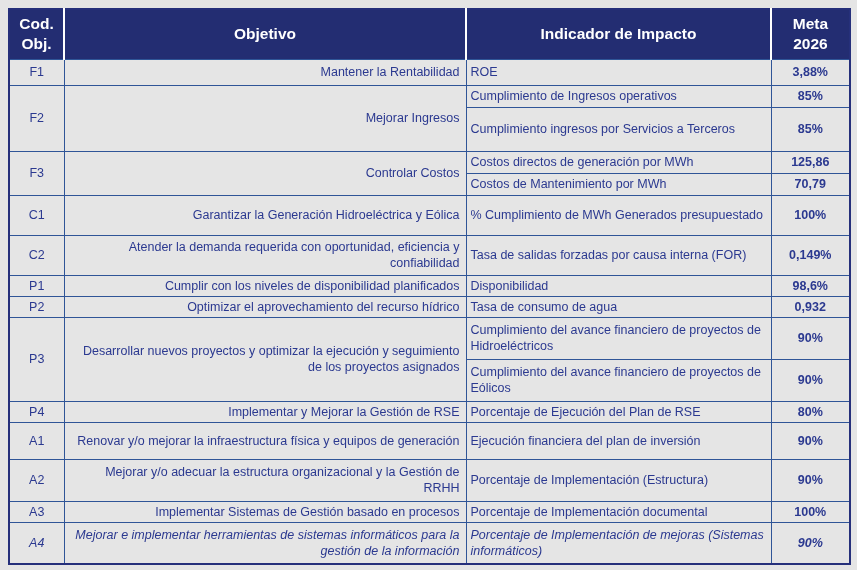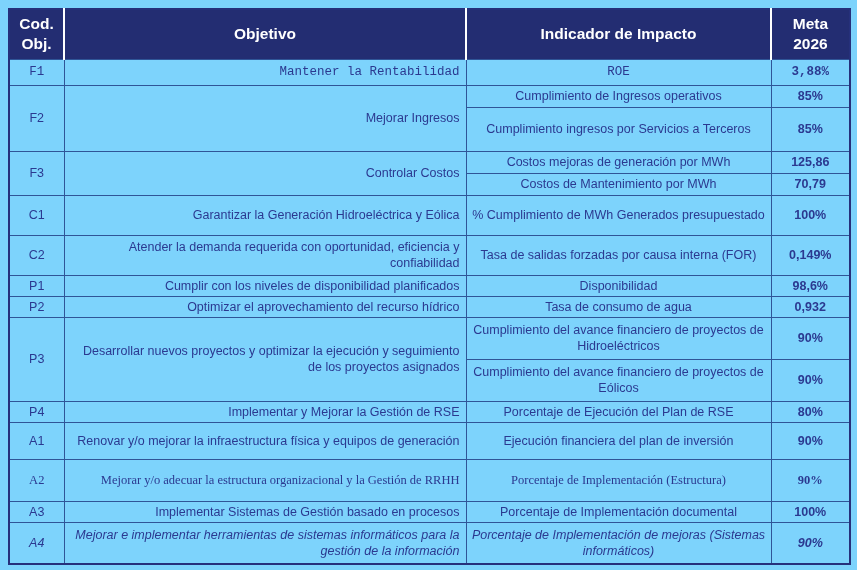--- a/index.html
+++ b/index.html
@@ -6,21 +6,21 @@
     margin: 0;
     padding: 0;
     background: #ffffff;
     font-family: "Liberation Sans", sans-serif;
   }
   .page {
     width: 857px;
     height: 570px;
     box-sizing: border-box;
     padding: 8px;
-    background: #7dd3fc;
+    background: #e5e5e5;
   }
   table.kpi {
     border-collapse: collapse;
     table-layout: fixed;
     width: 841px;
     border: 2px solid #26307B;
   }
   col.c-code { width: 55px; }
   col.c-obj  { width: 402px; }
   col.c-ind  { width: 305px; }
@@ -44,21 +44,21 @@
     text-align: center;
     border: none;
     border-left: 2px solid #ffffff;
     border-bottom: 1.5px solid #2F5597;
     padding: 4px 2px;
   }
   thead th:first-child { border-left: none; }
 
   td.code { text-align: center; }
   td.obj  { text-align: right; padding-left: 7px; padding-right: 6px; }
-  td.ind  { text-align: center; }
+  td.ind  { text-align: left; }
   td.meta { text-align: center; font-weight: bold; }
 </style>
 </head>
 <body>
 
 <div class="page">
   <table class="kpi">
     <colgroup>
       <col class="c-code">
         <col class="c-obj">
@@ -68,42 +68,42 @@
     <thead>
       <tr style="height:50px;">
         <th>Cod. Obj.</th>
         <th>Objetivo</th>
         <th>Indicador de Impacto</th>
         <th>Meta 2026</th>
       </tr>
     </thead>
     <tbody>
 
-      <tr style="height:26px;font-family:Liberation Mono, monospace;">
+      <tr style="height:26px;">
         <td class="code">F1</td>
         <td class="obj">Mantener la Rentabilidad</td>
         <td class="ind">ROE</td>
         <td class="meta">3,88%</td>
       </tr>
 
       <tr style="height:22px;">
         <td class="code" rowspan="2">F2</td>
         <td class="obj" rowspan="2">Mejorar Ingresos</td>
         <td class="ind">Cumplimiento de Ingresos operativos</td>
         <td class="meta">85%</td>
       </tr>
       <tr style="height:44px;">
         <td class="ind">Cumplimiento ingresos por Servicios a Terceros</td>
         <td class="meta">85%</td>
       </tr>
 
       <tr style="height:22px;">
         <td class="code" rowspan="2">F3</td>
         <td class="obj" rowspan="2">Controlar Costos</td>
-        <td class="ind">Costos mejoras de generación por MWh</td>
+        <td class="ind">Costos directos de generación por MWh</td>
         <td class="meta">125,86</td>
       </tr>
       <tr style="height:22px;">
         <td class="ind">Costos de Mantenimiento por MWh</td>
         <td class="meta">70,79</td>
       </tr>
 
       <tr style="height:40px;padding-left:40px;">
         <td class="code">C1</td>
         <td class="obj">Garantizar la Generación Hidroeléctrica y Eólica</td>
@@ -150,21 +150,21 @@
         <td class="meta">80%</td>
       </tr>
 
       <tr style="height:37px;">
         <td class="code">A1</td>
         <td class="obj">Renovar y/o mejorar la infraestructura física y equipos de generación</td>
         <td class="ind">Ejecución financiera del plan de inversión</td>
         <td class="meta">90%</td>
       </tr>
 
-      <tr style="height:42px;font-family:Liberation Serif, serif;">
+      <tr style="height:42px;">
         <td class="code">A2</td>
         <td class="obj">Mejorar y/o adecuar la estructura organizacional y la Gestión de RRHH</td>
         <td class="ind">Porcentaje de Implementación (Estructura)</td>
         <td class="meta">90%</td>
       </tr>
 
       <tr style="height:21px;padding-left:28px;">
         <td class="code">A3</td>
         <td class="obj">Implementar Sistemas de Gestión basado en procesos</td>
         <td class="ind">Porcentaje de Implementación documental</td>

